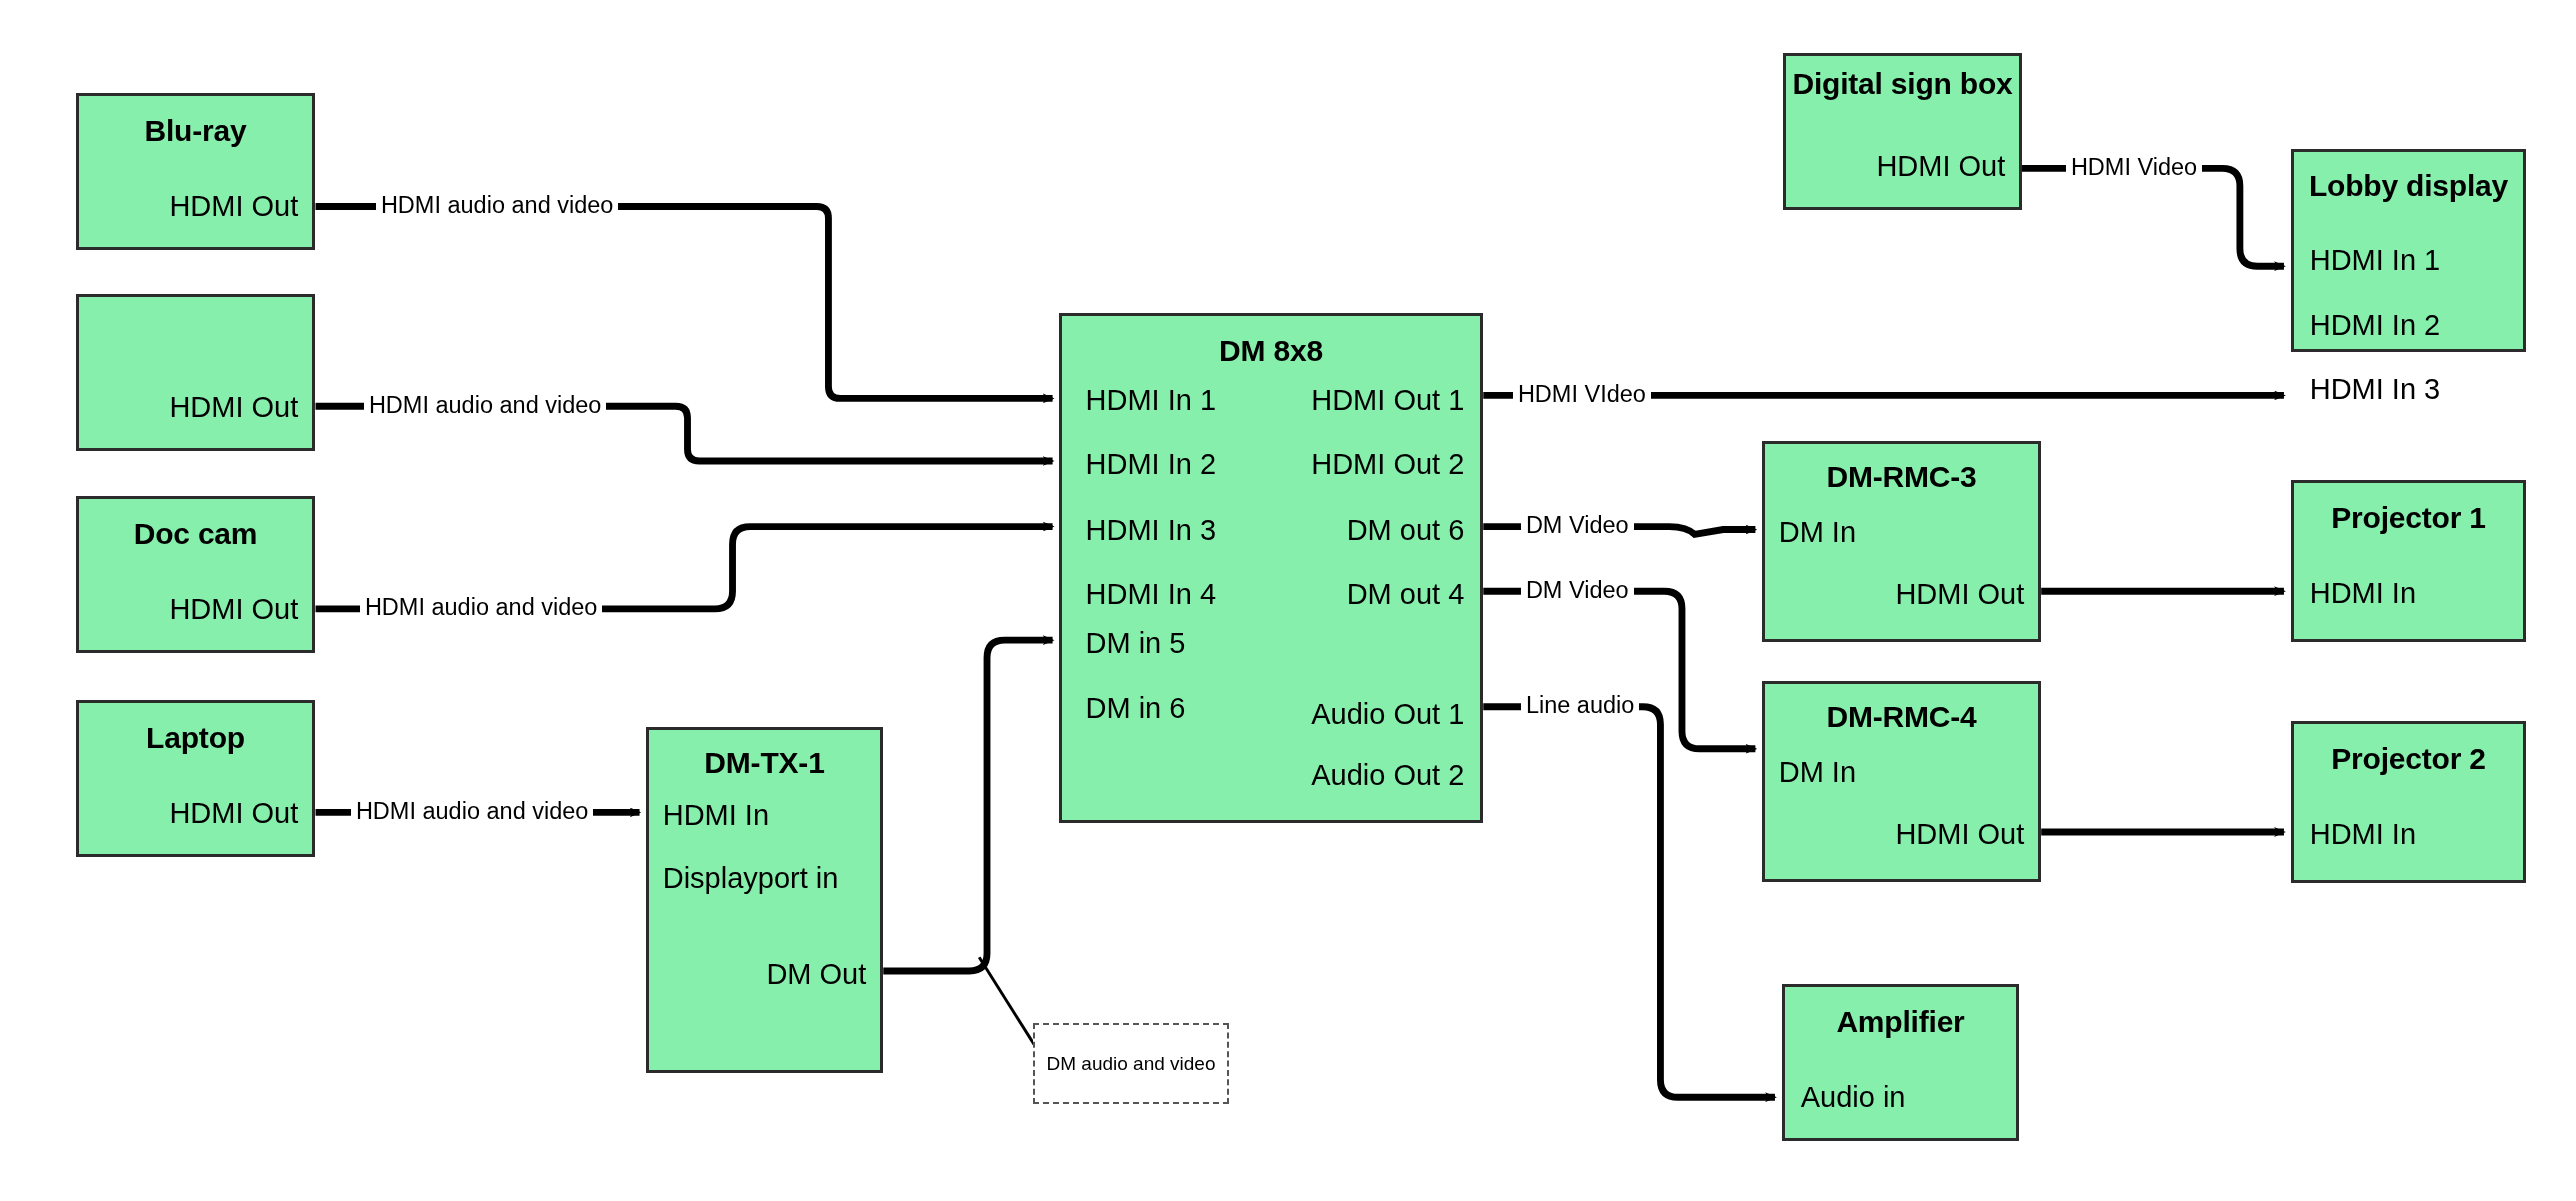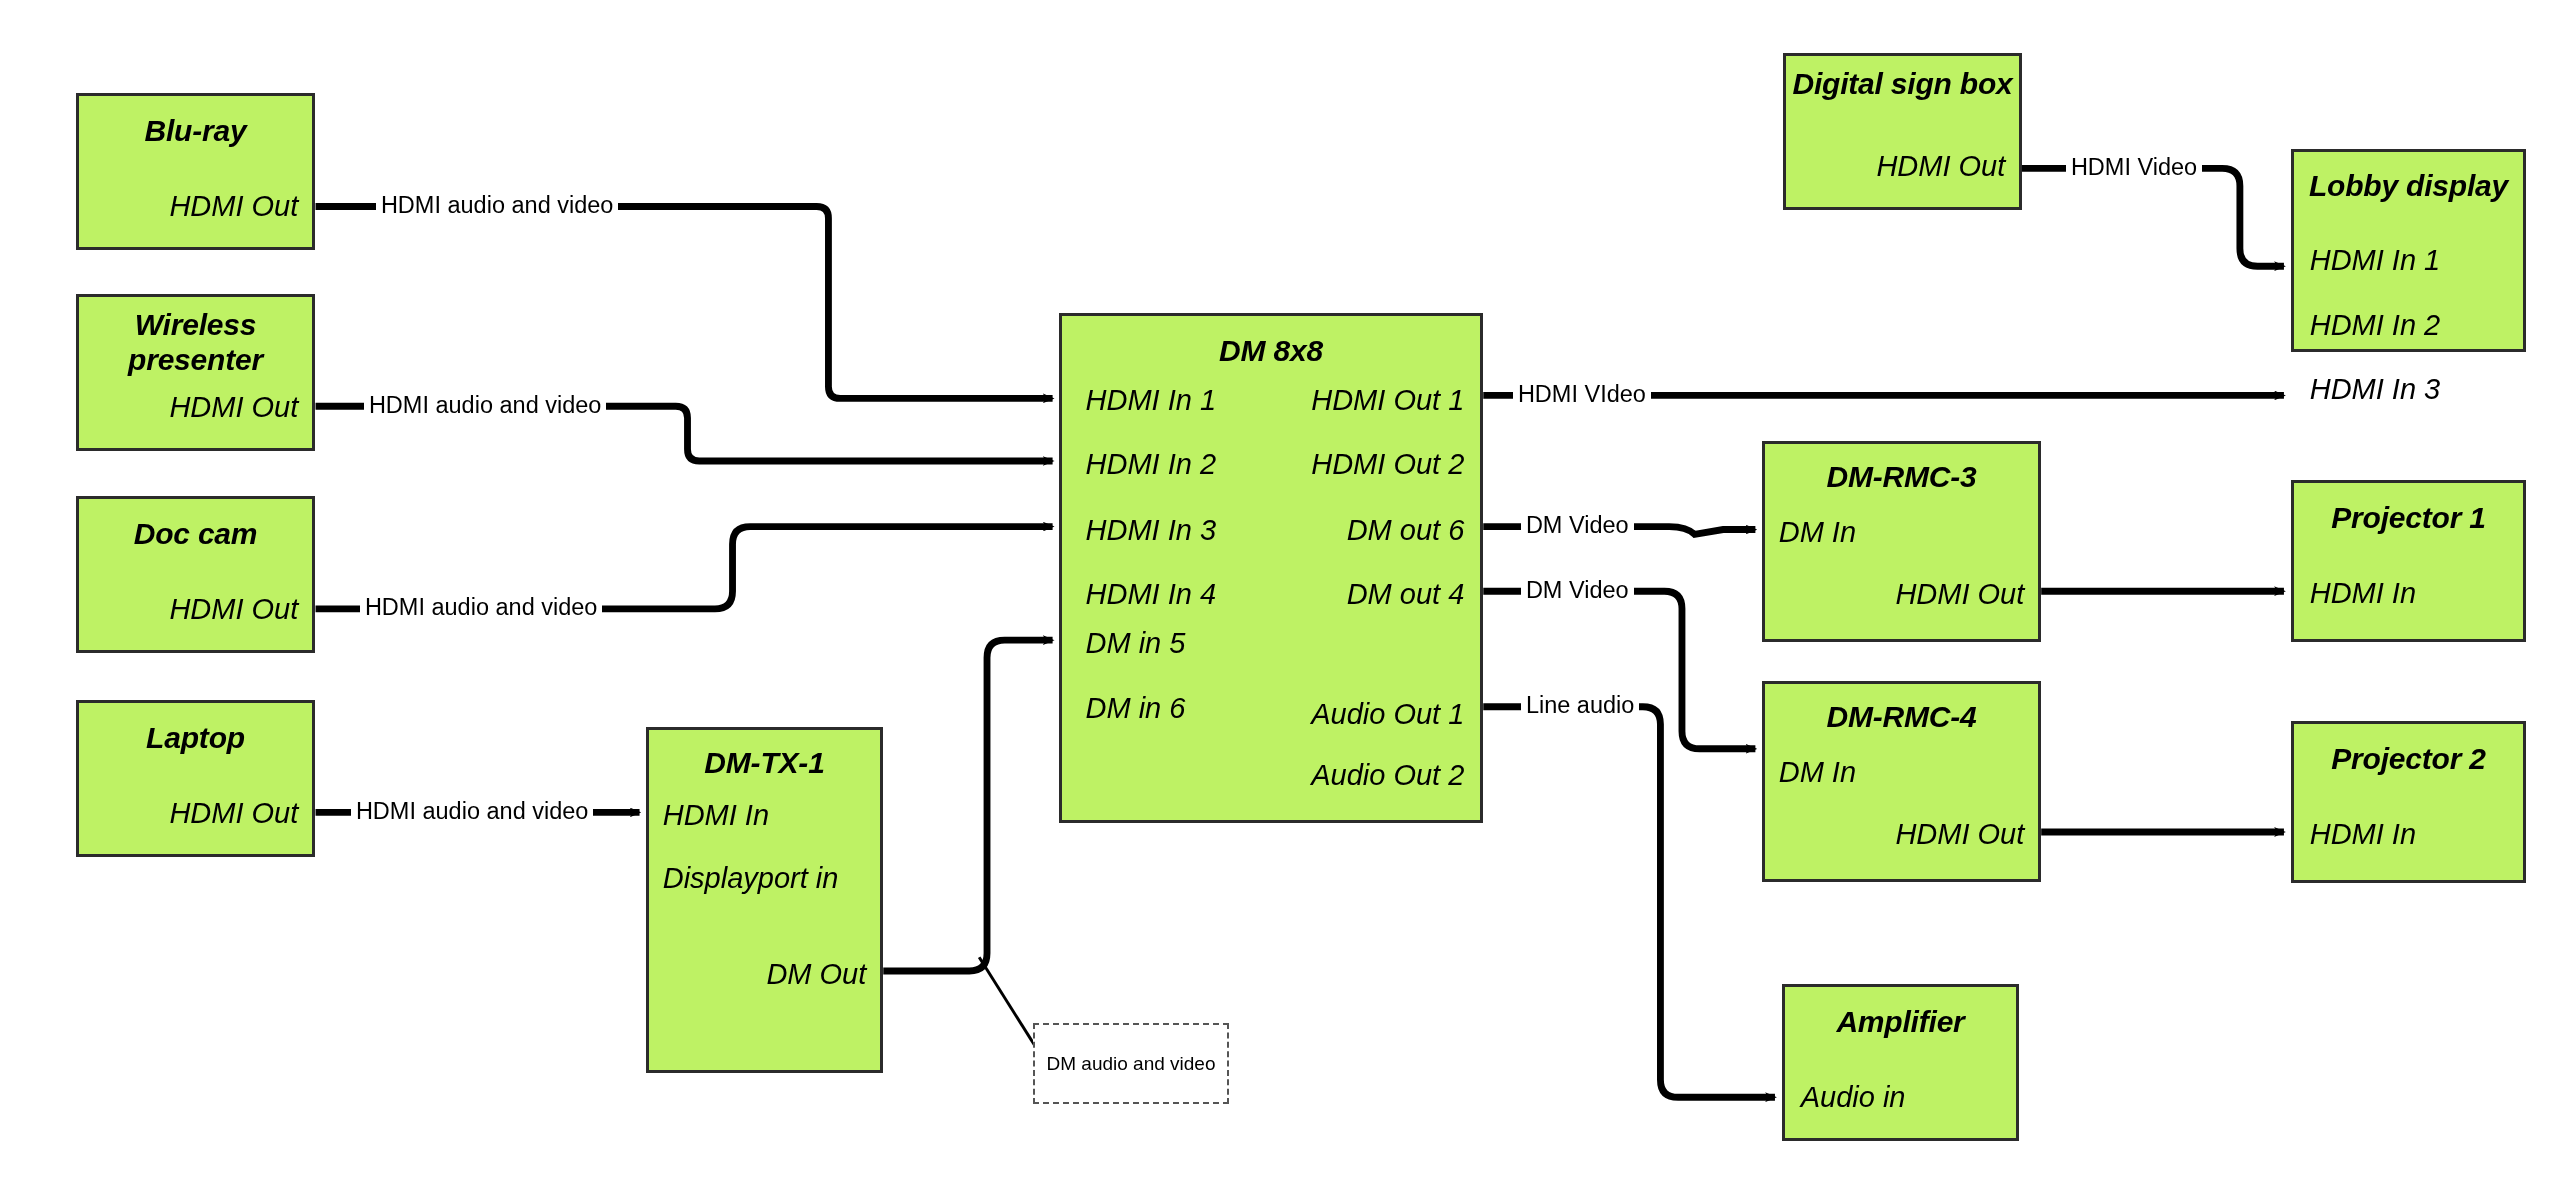--- a/index.html
+++ b/index.html
@@ -23,23 +23,22 @@
     left: 0;
     top: 0;
     width: 2576px;
     height: 1201px;
     pointer-events: none;
   }
   .node {
     position: absolute;
     box-sizing: border-box;
     border: 3.9px solid #2b2b2b;
-    background: #bef264;
+    background: #86efac;
     z-index: 3;
-    font-style: italic;
   }
   .node-title {
     position: absolute;
     left: 0;
     right: 0;
     text-align: center;
     font-weight: bold;
     font-size: 30px;
     line-height: 36px;
     letter-spacing: -0.2px;
@@ -123,21 +122,20 @@
   <div class="wire-label" style="left:1521px; top:577px;">DM Video</div>
   <div class="wire-label" style="left:1521px; top:692px;">Line audio</div>
   <div class="wire-label" style="left:2066px; top:154px;">HDMI Video</div>
 
   <div class="node" style="left:76px; top:93px; width:239px; height:157px;">
     <div class="node-title" style="top:16.6px;">Blu-ray</div>
     <div class="port right" style="right:13.7px; top:94px; left:13.7px;">HDMI Out</div>
   </div>
 
   <div class="node" style="left:76px; top:294px; width:239px; height:157px;">
-    <div class="node-title" style="top:9.8px; line-height:35px;">Wireless presenter</div>
     <div class="port right" style="right:13.7px; top:94px; left:13.7px;">HDMI Out</div>
   </div>
 
   <div class="node" style="left:76px; top:496px; width:239px; height:157px;">
     <div class="node-title" style="top:16.6px;">Doc cam</div>
     <div class="port right" style="right:13.7px; top:94px; left:13.7px;">HDMI Out</div>
   </div>
 
   <div class="node" style="left:76px; top:700px; width:239px; height:157px;">
     <div class="node-title" style="top:16.6px;">Laptop</div>

